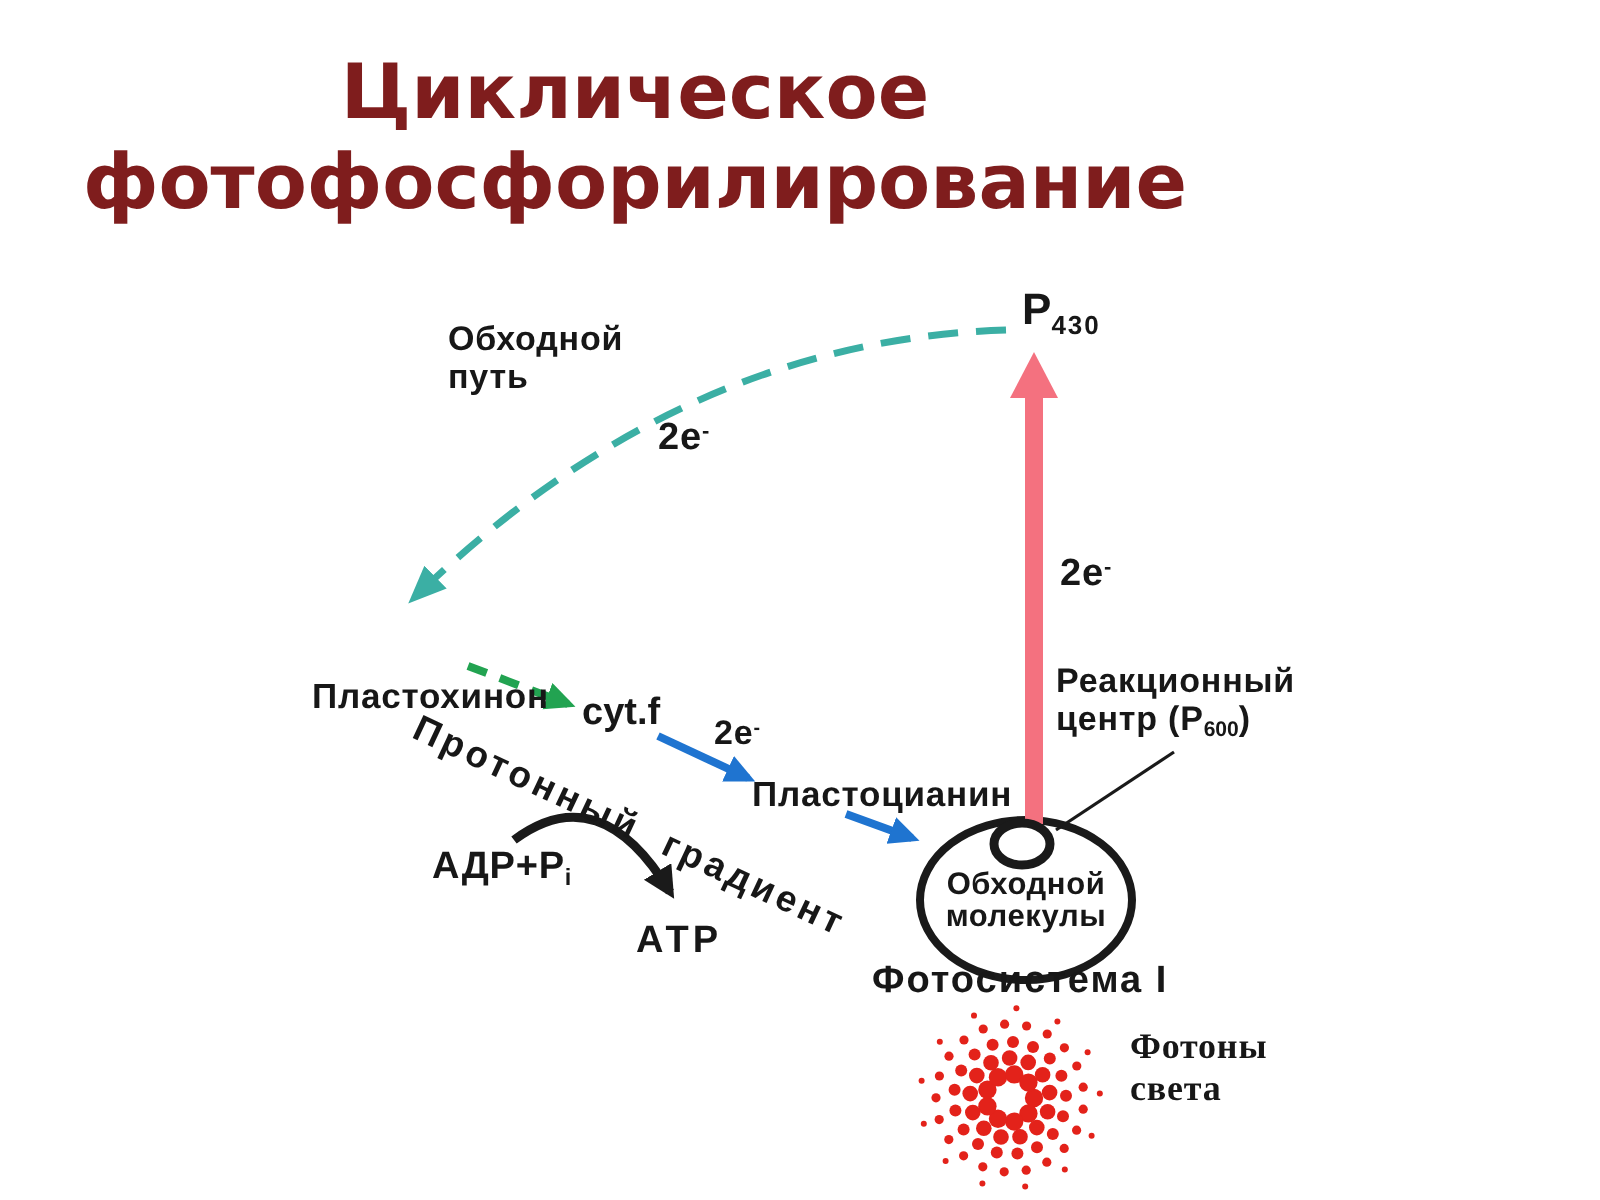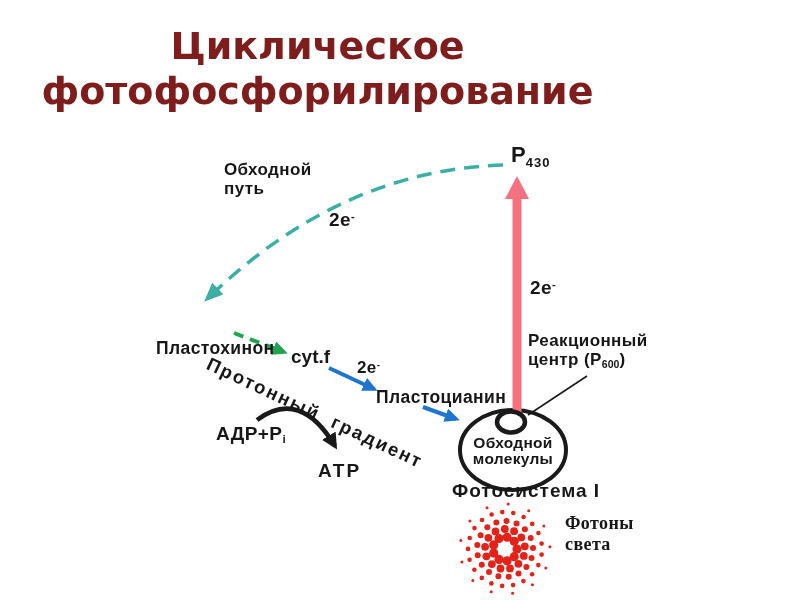--- a/index.html
+++ b/index.html
@@ -181,20 +181,20 @@
   <div class="lbl" style="left:528px;top:331px;">
     <div>Реакционный</div>
     <div><span>центр (P</span><span class="sub">600</span><span>)</span></div>
   </div>
 
   <div class="lbl antenna" style="left:453px;top:435px;">
     <div>Обходной</div>
     <div>молекулы</div>
   </div>
 
-  <div class="lbl big" style="left:436px;top:481px;letter-spacing:1px;margin-left:16px;">Фотосистема I</div>
+  <div class="lbl big" style="left:436px;top:481px;letter-spacing:1px;">Фотосистема I</div>
 
   <div class="lbl" style="left:565px;top:513px;font-size:18px;line-height:21px;font-family:Liberation Serif, serif;">
     <div>Фотоны</div>
     <div>света</div>
   </div>
 
 </div>
 
 </body></html>

